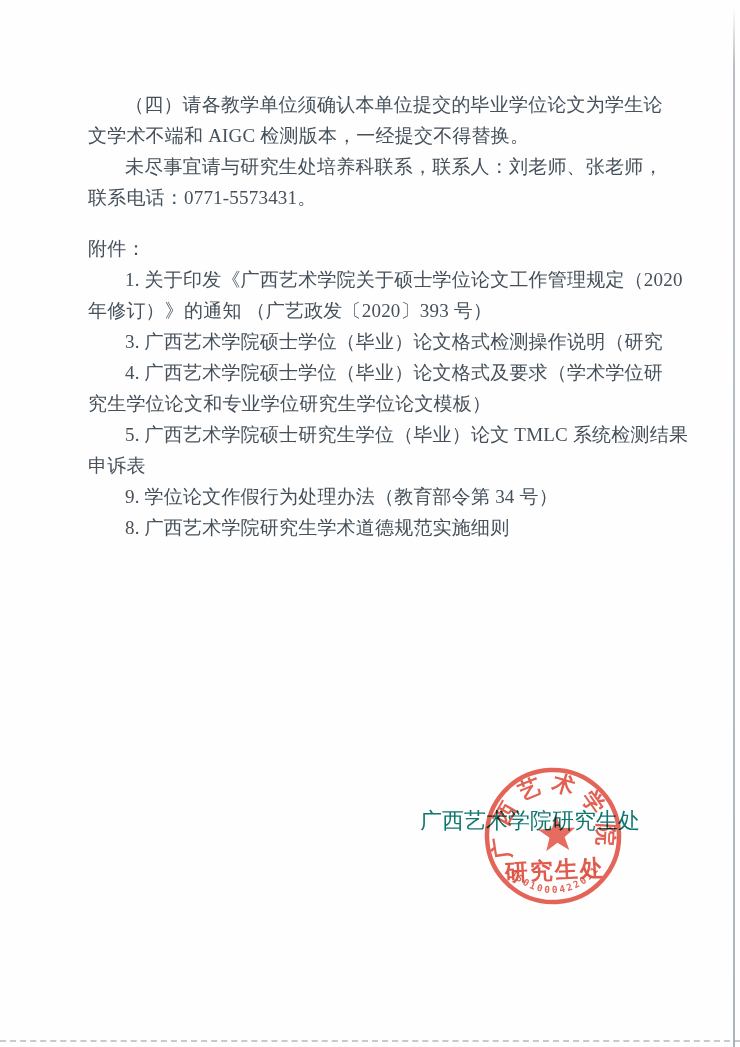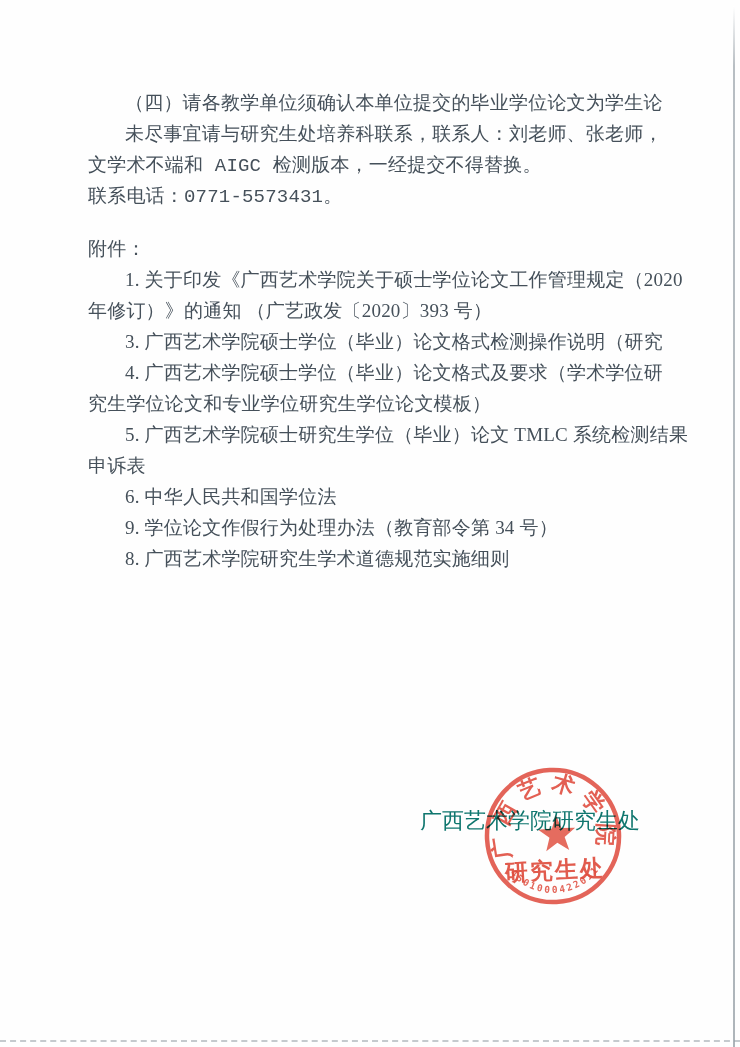--- a/index.html
+++ b/index.html
@@ -5,21 +5,21 @@
   html,body { margin:0; padding:0; background:#ffffff; }
   .page {
     position:relative; width:740px; height:1047px;
     background:#fefefe; overflow:hidden;
     font-family:"Liberation Serif","DejaVu Serif",serif;
     color:#45505a;
   }
   .block { position:absolute; left:88px; width:595px; font-size:19px; }
   .ln { height:31px; line-height:31px; white-space:nowrap; letter-spacing:0.2px; }
   .ln.ind { padding-left:37px; }
-  #body-block   { top:89px;font-family:Liberation Mono, monospace; }
+  #body-block   { top:89px; }
   #attach-block { top:233px; }
   .sig { position:absolute; font-size:22px; white-space:nowrap; color:#0f766e; }
   #sig-org  { top:806px; right:100px; }
   #sig-date { top:839px; right:118px; }
   #seal {
     position:absolute; left:473px; top:756px; width:160px; height:160px;
     mix-blend-mode:multiply; opacity:0.92; pointer-events:none;
   }
   #edge-right {
     position:absolute; top:6px; left:733px; width:2px; height:1041px;
@@ -30,35 +30,34 @@
     border-top:2px dashed rgba(150,158,165,0.55);
   }
 </style>
 </head>
 <body>
 
 <div class="page">
 
   <div id="body-block" class="block">
       <div class="ln ind">（四）请各教学单位须确认本单位提交的毕业学位论文为学生论</div>
+      <div class="ln">文学术不端和 AIGC 检测版本，一经提交不得替换。</div>
       <div class="ln ind">未尽事宜请与研究生处培养科联系，联系人：刘老师、张老师，</div>
-      <div class="ln">文学术不端和 AIGC 检测版本，一经提交不得替换。</div>
       <div class="ln">联系电话：0771-5573431。</div>
     </div>
 
   <div id="attach-block" class="block">
       <div class="ln">附件：</div>
       <div class="ln ind">1. 关于印发《广西艺术学院关于硕士学位论文工作管理规定（2020</div>
       <div class="ln">年修订）》的通知 （广艺政发〔2020〕393 号）</div>
       <div class="ln ind">3. 广西艺术学院硕士学位（毕业）论文格式检测操作说明（研究</div>
       <div class="ln ind">4. 广西艺术学院硕士学位（毕业）论文格式及要求（学术学位研</div>
       <div class="ln">究生学位论文和专业学位研究生学位论文模板）</div>
       <div class="ln ind">5. 广西艺术学院硕士研究生学位（毕业）论文 TMLC 系统检测结果</div>
       <div class="ln">申诉表</div>
-      <div class="ln ind">6. 中华人民共和国学位法</div>
       <div class="ln ind">9. 学位论文作假行为处理办法（教育部令第 34 号）</div>
       <div class="ln ind">8. 广西艺术学院研究生学术道德规范实施细则</div>
     </div>
 
   <div id="sig-org" class="sig">广西艺术学院研究生处</div>
 
 
   <svg id="seal" viewBox="0 0 160 160" aria-hidden="true">
       <g transform="rotate(-3 80 80)" fill="#dd3a2a">
         <circle cx="80" cy="80" r="66" fill="none" stroke="#dd3a2a" stroke-width="4.5" opacity="0.85"></circle>

